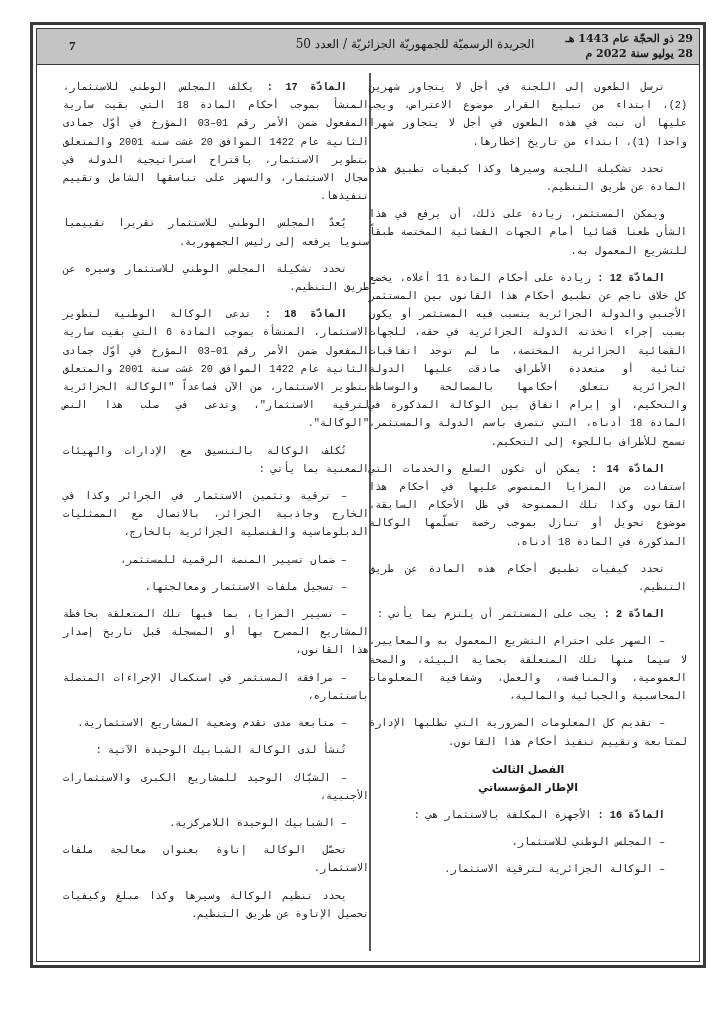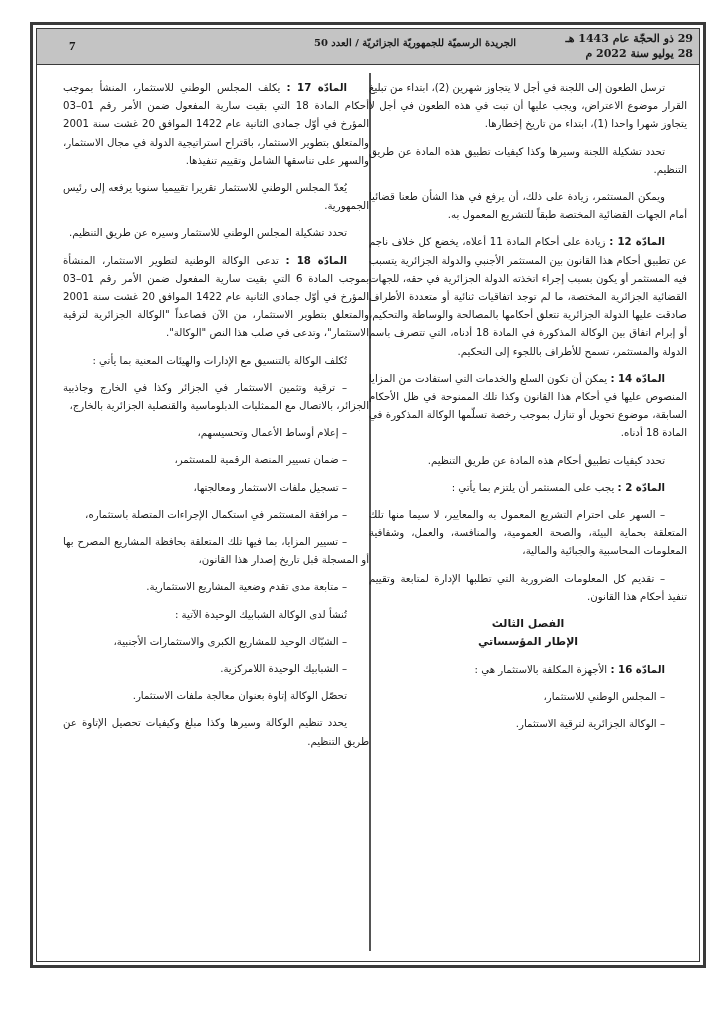--- a/index.html
+++ b/index.html
@@ -7,29 +7,29 @@
          font-family:"DejaVu Sans", sans-serif; color:#1a1a1a; }
   .frame-outer { position:absolute; left:30px; top:22px; width:676px; height:946px;
          border:3px solid #3a3a3a; box-sizing:border-box; }
   .frame-inner { position:absolute; left:3px; top:3px; right:3px; bottom:3px;
          border:1.5px solid #3a3a3a; box-sizing:border-box; }
   .header { position:absolute; left:0; right:0; top:0; height:36px; background:#c4c4c4;
          border-bottom:1.5px solid #3a3a3a; box-sizing:border-box; }
   .header .page-no { position:absolute; left:32px; top:9px; font-family:"Liberation Serif", serif;
          font-weight:bold; font-size:13px; }
   .header .title { position:absolute; left:0; right:0; top:8px; text-align:center; direction:rtl;
-         font-family:"DejaVu Serif", serif; font-weight:bold; font-size:10px; padding-left:94px; }
+         font-family:"DejaVu Serif", serif; font-weight:normal; font-size:12px; padding-left:94px; }
   .header .date { position:absolute; right:6px; top:2px; direction:rtl; text-align:right;
          font-family:"DejaVu Serif", serif; font-weight:bold; font-size:11px; line-height:15px; }
   .col { position:absolute; top:50px; direction:rtl; text-align:justify;
          font-size:10.2px; line-height:18.2px; }
   .col-right { right:12px; width:318px; }
   .col-left { left:26px; width:306px; }
   .divider { position:absolute; left:332px; top:44px; width:1.5px; height:878px; background:#555; }
-  p { margin:0 0 9px 0; text-indent:22px; }
+  p { margin:0 0 9px 0; text-indent:22px;font-family:Liberation Mono, monospace; }
   p.bullet { text-indent:22px; }
   .art { font-weight:bold; }
   .section-head { text-align:center; font-weight:bold; font-size:11px; line-height:18px; margin:6px 0 10px 0; text-indent:0; }
 </style>
 </head>
 <body>
 
 <div class="frame-outer">
   <div class="frame-inner">
 
@@ -63,25 +63,24 @@
       <p class="bullet">– الوكالة الجزائرية لترقية الاستثمار.</p>
     </div>
 
     <div class="col col-left">
       <p><span class="art">المادّة 17 :</span><span> يكلف المجلس الوطني للاستثمار، المنشأ بموجب أحكام المادة 18 التي بقيت سارية المفعول ضمن الأمر رقم 01–03 المؤرخ في أوّل جمادى الثانية عام 1422 الموافق 20 غشت سنة 2001 والمتعلق بتطوير الاستثمار، باقتراح استراتيجية الدولة في مجال الاستثمار، والسهر على تناسقها الشامل وتقييم تنفيذها.</span></p>
       <p>يُعدّ المجلس الوطني للاستثمار تقريرا تقييميا سنويا يرفعه إلى رئيس الجمهورية.</p>
       <p>تحدد تشكيلة المجلس الوطني للاستثمار وسيره عن طريق التنظيم.</p>
       <p><span class="art">المادّة 18 :</span><span> تدعى الوكالة الوطنية لتطوير الاستثمار، المنشأة بموجب المادة 6 التي بقيت سارية المفعول ضمن الأمر رقم 01–03 المؤرخ في أوّل جمادى الثانية عام 1422 الموافق 20 غشت سنة 2001 والمتعلق بتطوير الاستثمار، من الآن فصاعداً "الوكالة الجزائرية لترقية الاستثمار"، وتدعى في صلب هذا النص "الوكالة".</span></p>
       <p>تُكلف الوكالة بالتنسيق مع الإدارات والهيئات المعنية بما يأتي :</p>
       <p class="bullet">– ترقية وتثمين الاستثمار في الجزائر وكذا في الخارج وجاذبية الجزائر، بالاتصال مع الممثليات الدبلوماسية والقنصلية الجزائرية بالخارج،</p>
-      <p class="bullet">– إعلام أوساط الأعمال وتحسيسهم،</p>
       <p class="bullet">– ضمان تسيير المنصة الرقمية للمستثمر،</p>
       <p class="bullet">– تسجيل ملفات الاستثمار ومعالجتها،</p>
+      <p class="bullet">– تسيير المزايا، بما فيها تلك المتعلقة بحافظة المشاريع المصرح بها أو المسجلة قبل تاريخ إصدار هذا القانون،</p>
       <p class="bullet">– مرافقة المستثمر في استكمال الإجراءات المتصلة باستثماره،</p>
-      <p class="bullet">– تسيير المزايا، بما فيها تلك المتعلقة بحافظة المشاريع المصرح بها أو المسجلة قبل تاريخ إصدار هذا القانون،</p>
       <p class="bullet">– متابعة مدى تقدم وضعية المشاريع الاستثمارية.</p>
       <p>تُنشأ لدى الوكالة الشبابيك الوحيدة الآتية :</p>
       <p class="bullet">– الشبّاك الوحيد للمشاريع الكبرى والاستثمارات الأجنبية،</p>
       <p class="bullet">– الشبابيك الوحيدة اللامركزية.</p>
       <p>تحصّل الوكالة إتاوة بعنوان معالجة ملفات الاستثمار.</p>
       <p>يحدد تنظيم الوكالة وسيرها وكذا مبلغ وكيفيات تحصيل الإتاوة عن طريق التنظيم.</p>
     </div>
 
   </div>
 </div>

